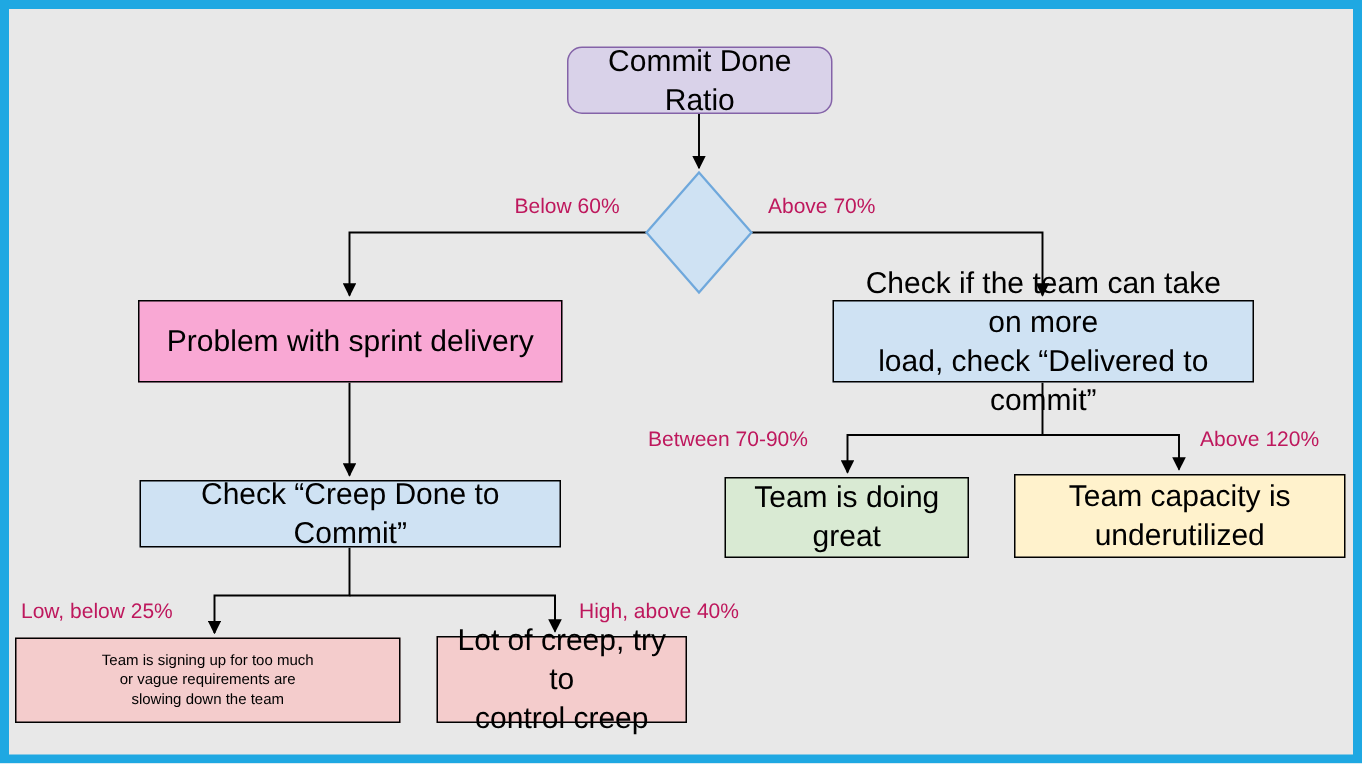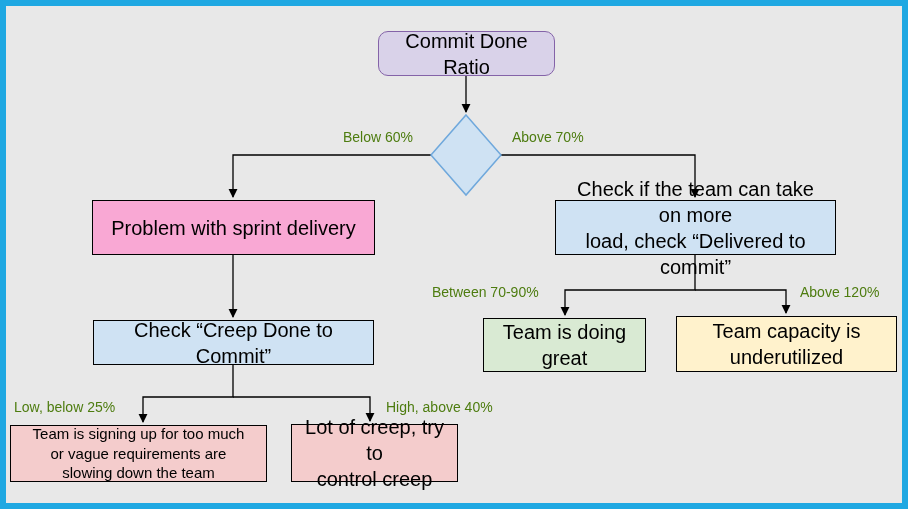--- a/index.html
+++ b/index.html
@@ -62,30 +62,30 @@
     left: 483px; top: 318px; width: 163px; height: 54px;
     background: #d9ead3; border: 1px solid #000; text-align: center;
   }
   .node-underutilized {
     left: 676px; top: 316px; width: 221px; height: 56px;
     background: #fff2cc; border: 1px solid #000;
   }
   .node-too-much {
     left: 10px; top: 425px; width: 257px; height: 57px;
     background: #f4cccc; border: 1px solid #000;
-    font-size: 15px;
+    font-size: 10px;
   }
   .node-creep-control {
     left: 291px; top: 424px; width: 167px; height: 58px;
     background: #f4cccc; border: 1px solid #000;
   }
   .edge-label {
     position: absolute;
     font-size: 14px;
-    color: #4d7c0f;
+    color: #be185d;
     z-index: 3;
     white-space: nowrap;
   }
   .lbl-below60   { left: 343px; top: 129px; }
   .lbl-above70   { left: 512px; top: 129px; }
   .lbl-between   { left: 432px; top: 284px; }
   .lbl-above120  { left: 800px; top: 284px; }
   .lbl-low25     { left: 14px;  top: 399px; }
   .lbl-high40    { left: 386px; top: 399px; }
 </style>

